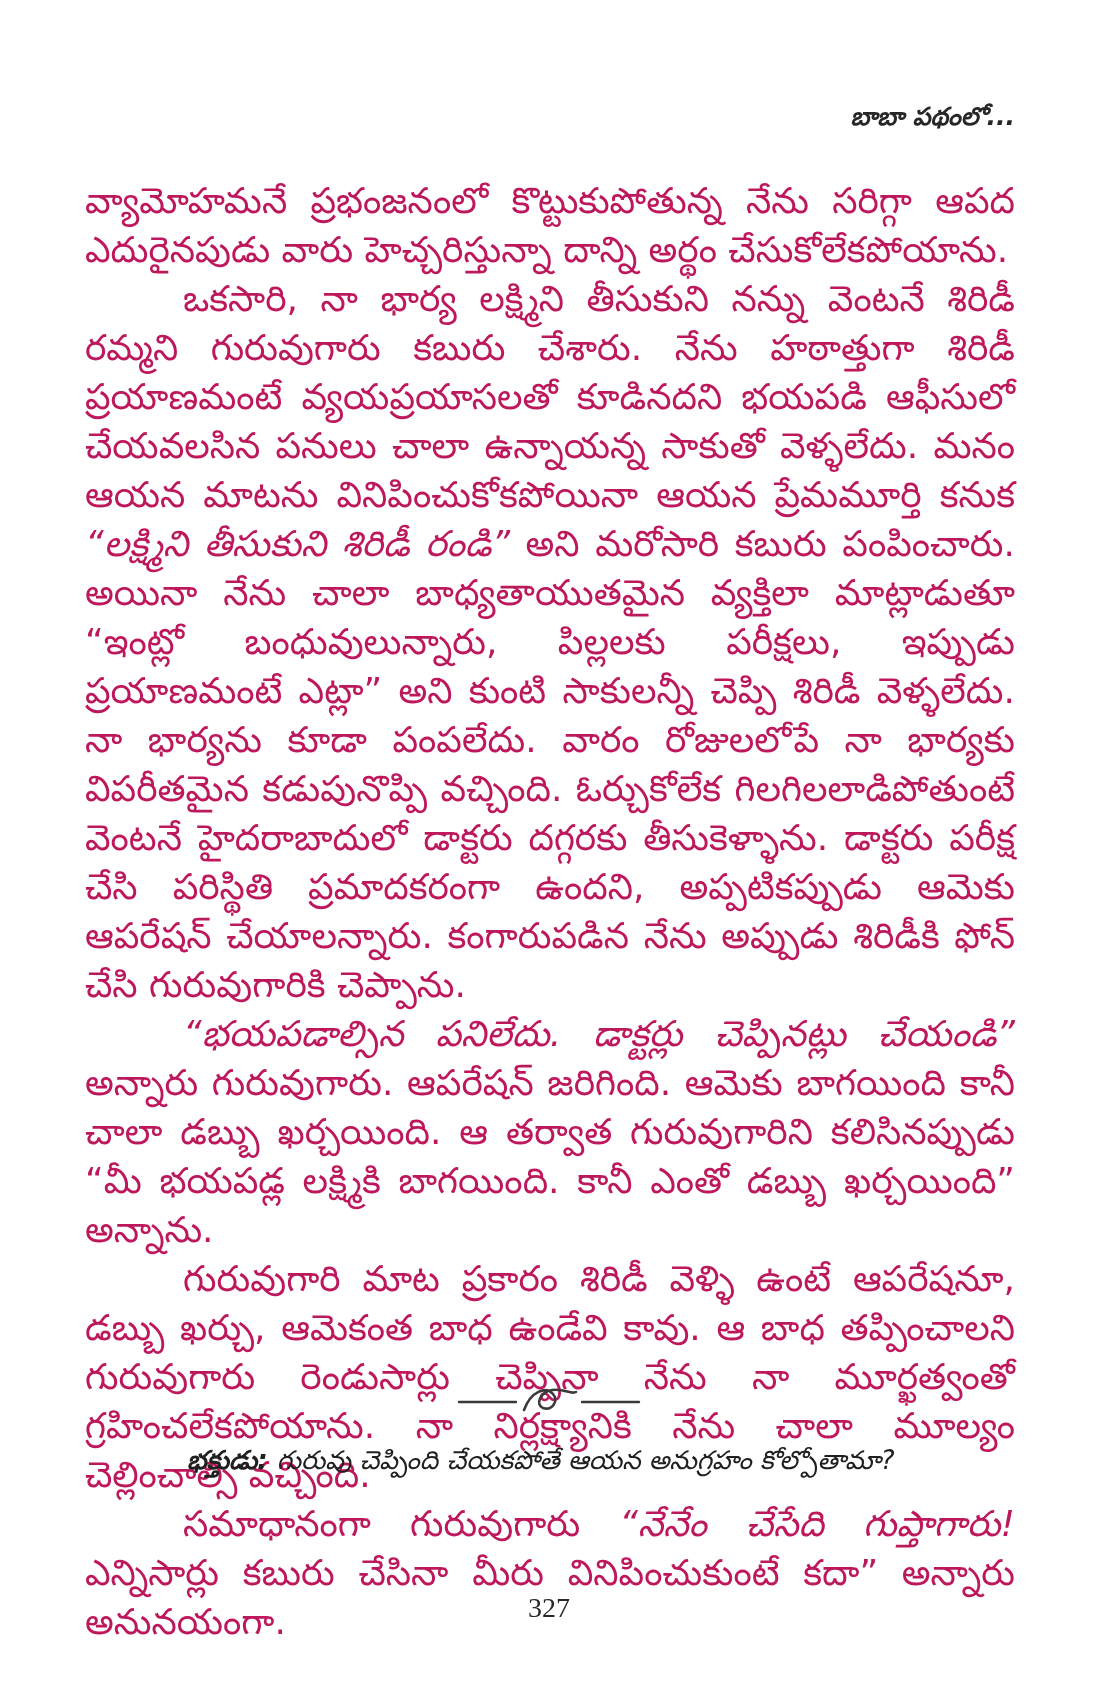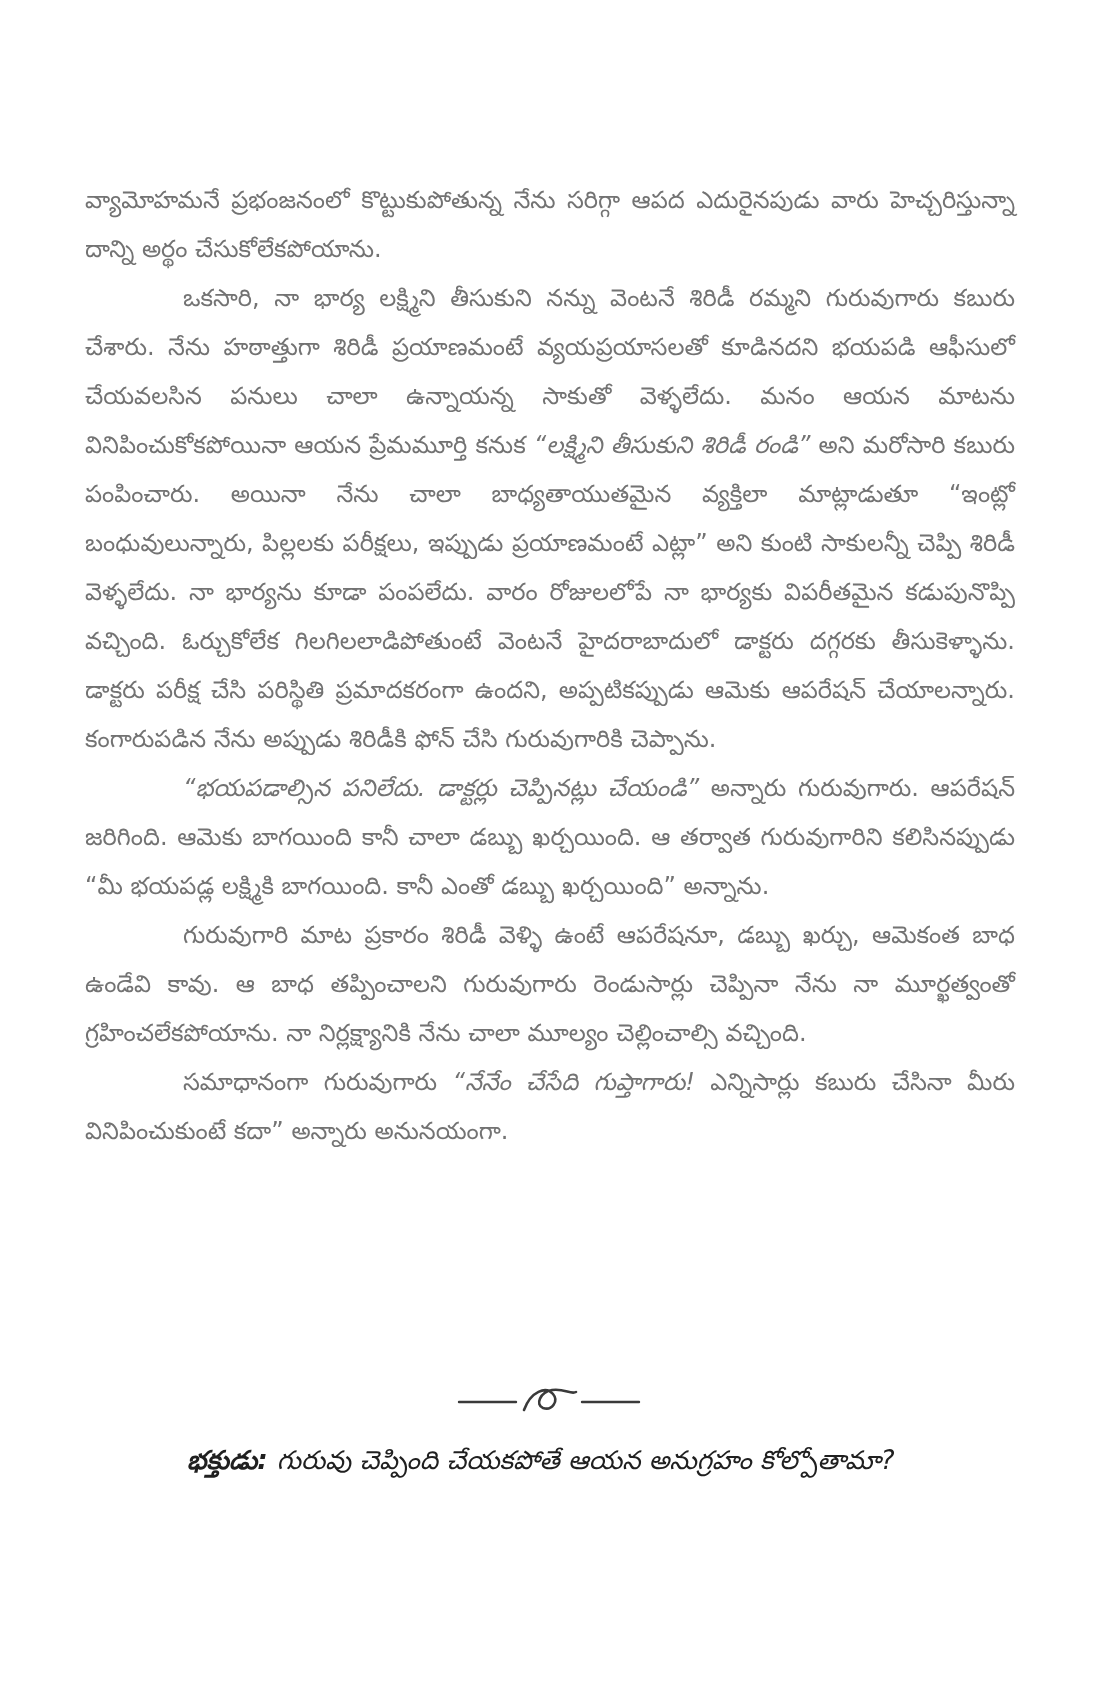--- a/index.html
+++ b/index.html
@@ -25,24 +25,24 @@
     font-size: 25px;
     font-weight: 700;
     font-style: italic;
     color: #272727;
   }
   .body-text {
     position: absolute;
     top: 176px;
     left: 85px;
     width: 930px;
-    font-size: 24px;
+    font-size: 36px;
     line-height: 49px;
     text-align: justify;
-    color: #737373;
+    color: #be185d;
   }
   .para { margin: 0; }
   .para.indent { text-indent: 98px; }
   .para em { font-style: italic; }
   .divider {
     position: absolute;
     top: 1383px;
     left: 0;
     width: 1098px;
     text-align: center;
@@ -73,20 +73,21 @@
     font-size: 28px;
     font-family: "Liberation Serif", "DejaVu Serif", serif;
     color: #272727;
   }
 </style>
 </head>
 <body>
 
 <div class="page">
 
+  <div class="running-header">బాబా పథంలో...</div>
 
   <main class="body-text" id="paragraphs">
       <p class="para"><span>వ్యామోహమనే ప్రభంజనంలో కొట్టుకుపోతున్న నేను సరిగ్గా ఆపద ఎదురైనపుడు వారు హెచ్చరిస్తున్నా దాన్ని అర్థం చేసుకోలేకపోయాను.</span></p>
       <p class="para indent"><span>ఒకసారి, నా భార్య లక్ష్మిని తీసుకుని నన్ను వెంటనే శిరిడీ రమ్మని గురువుగారు కబురు చేశారు. నేను హఠాత్తుగా శిరిడీ ప్రయాణమంటే వ్యయప్రయాసలతో కూడినదని భయపడి ఆఫీసులో చేయవలసిన పనులు చాలా ఉన్నాయన్న సాకుతో వెళ్ళలేదు. మనం ఆయన మాటను వినిపించుకోకపోయినా ఆయన ప్రేమమూర్తి కనుక </span><em>“లక్ష్మిని తీసుకుని శిరిడీ రండి”</em><span> అని మరోసారి కబురు పంపించారు. అయినా నేను చాలా బాధ్యతాయుతమైన వ్యక్తిలా మాట్లాడుతూ “ఇంట్లో బంధువులున్నారు, పిల్లలకు పరీక్షలు, ఇప్పుడు ప్రయాణమంటే ఎట్లా” అని కుంటి సాకులన్నీ చెప్పి శిరిడీ వెళ్ళలేదు. నా భార్యను కూడా పంపలేదు. వారం రోజులలోపే నా భార్యకు విపరీతమైన కడుపునొప్పి వచ్చింది. ఓర్చుకోలేక గిలగిలలాడిపోతుంటే వెంటనే హైదరాబాదులో డాక్టరు దగ్గరకు తీసుకెళ్ళాను. డాక్టరు పరీక్ష చేసి పరిస్థితి ప్రమాదకరంగా ఉందని, అప్పటికప్పుడు ఆమెకు ఆపరేషన్ చేయాలన్నారు. కంగారుపడిన నేను అప్పుడు శిరిడీకి ఫోన్ చేసి గురువుగారికి చెప్పాను.</span></p>
       <p class="para indent"><em>“భయపడాల్సిన పనిలేదు. డాక్టర్లు చెప్పినట్లు చేయండి”</em><span> అన్నారు గురువుగారు. ఆపరేషన్ జరిగింది. ఆమెకు బాగయింది కానీ చాలా డబ్బు ఖర్చయింది. ఆ తర్వాత గురువుగారిని కలిసినప్పుడు “మీ భయపడ్ల లక్ష్మికి బాగయింది. కానీ ఎంతో డబ్బు ఖర్చయింది” అన్నాను.</span></p>
       <p class="para indent"><span>గురువుగారి మాట ప్రకారం శిరిడీ వెళ్ళి ఉంటే ఆపరేషనూ, డబ్బు ఖర్చు, ఆమెకంత బాధ ఉండేవి కావు. ఆ బాధ తప్పించాలని గురువుగారు రెండుసార్లు చెప్పినా నేను నా మూర్ఖత్వంతో గ్రహించలేకపోయాను. నా నిర్లక్ష్యానికి నేను చాలా మూల్యం చెల్లించాల్సి వచ్చింది.</span></p>
       <p class="para indent"><span>సమాధానంగా గురువుగారు </span><em>“నేనేం చేసేది గుప్తాగారు!</em><span> ఎన్నిసార్లు కబురు చేసినా మీరు వినిపించుకుంటే కదా” అన్నారు అనునయంగా.</span></p>
     </main>
 
   <div class="divider">
@@ -94,14 +95,15 @@
       <line x1="5" y1="19" x2="62" y2="19" stroke="#3a3a3a" stroke-width="2.4" stroke-linecap="round"></line>
       <line x1="128" y1="19" x2="185" y2="19" stroke="#3a3a3a" stroke-width="2.4" stroke-linecap="round"></line>
       <path d="M70 27 C77 8, 92 3, 99 11 C105 18, 98 28, 89 25 C81 22, 86 9, 98 7 C110 5, 117 12, 122 9" fill="none" stroke="#3a3a3a" stroke-width="2.6" stroke-linecap="round"></path>
     </svg>
   </div>
 
   <section class="qa" id="qa">
       <p class="qa-line"><b class="qa-label">భక్తుడు: </b><span class="qa-text italic">గురువు చెప్పింది చేయకపోతే ఆయన అనుగ్రహం కోల్పోతామా?</span></p>
     </section>
 
+  <div class="page-number">327</div>
 
 </div>
 
 </body></html>

